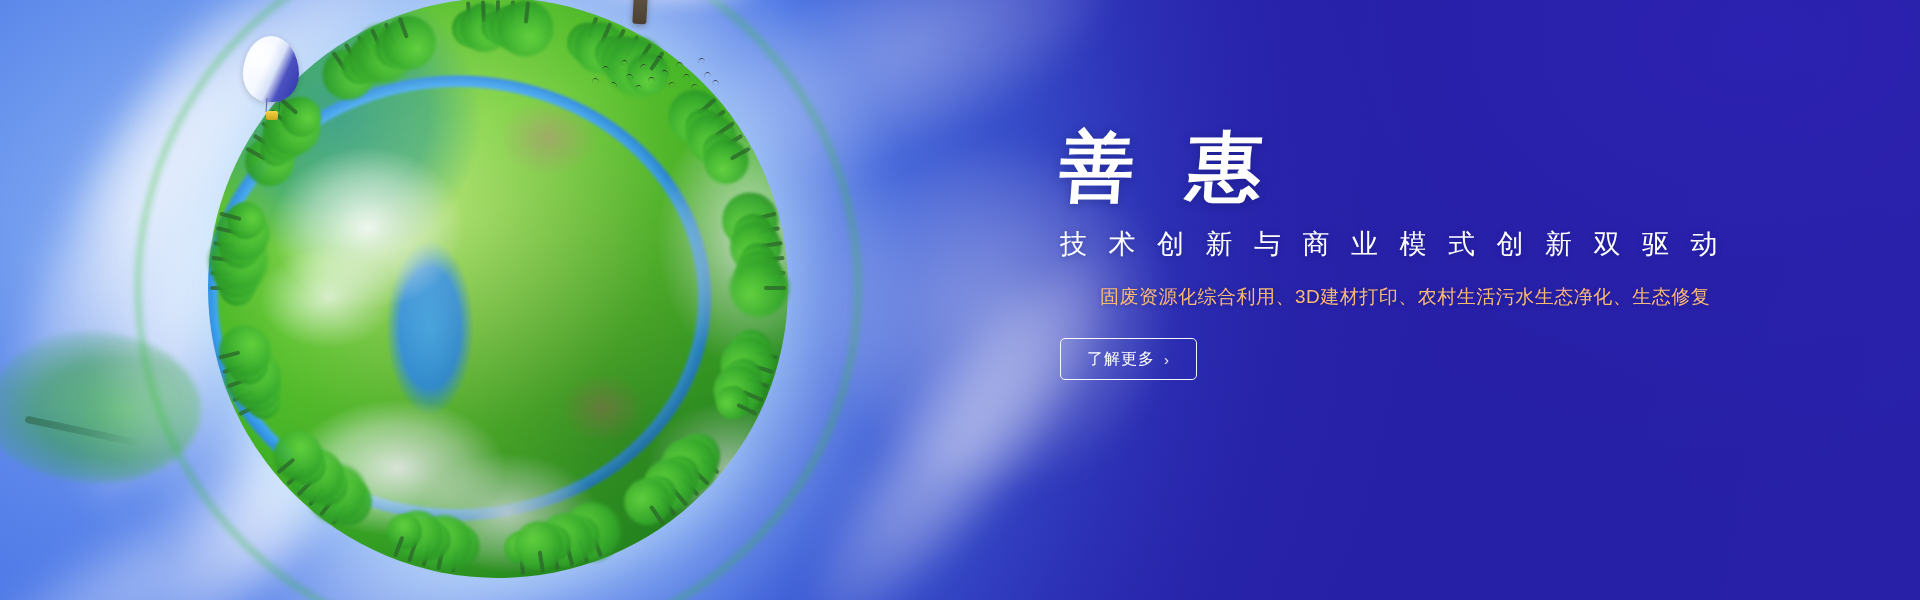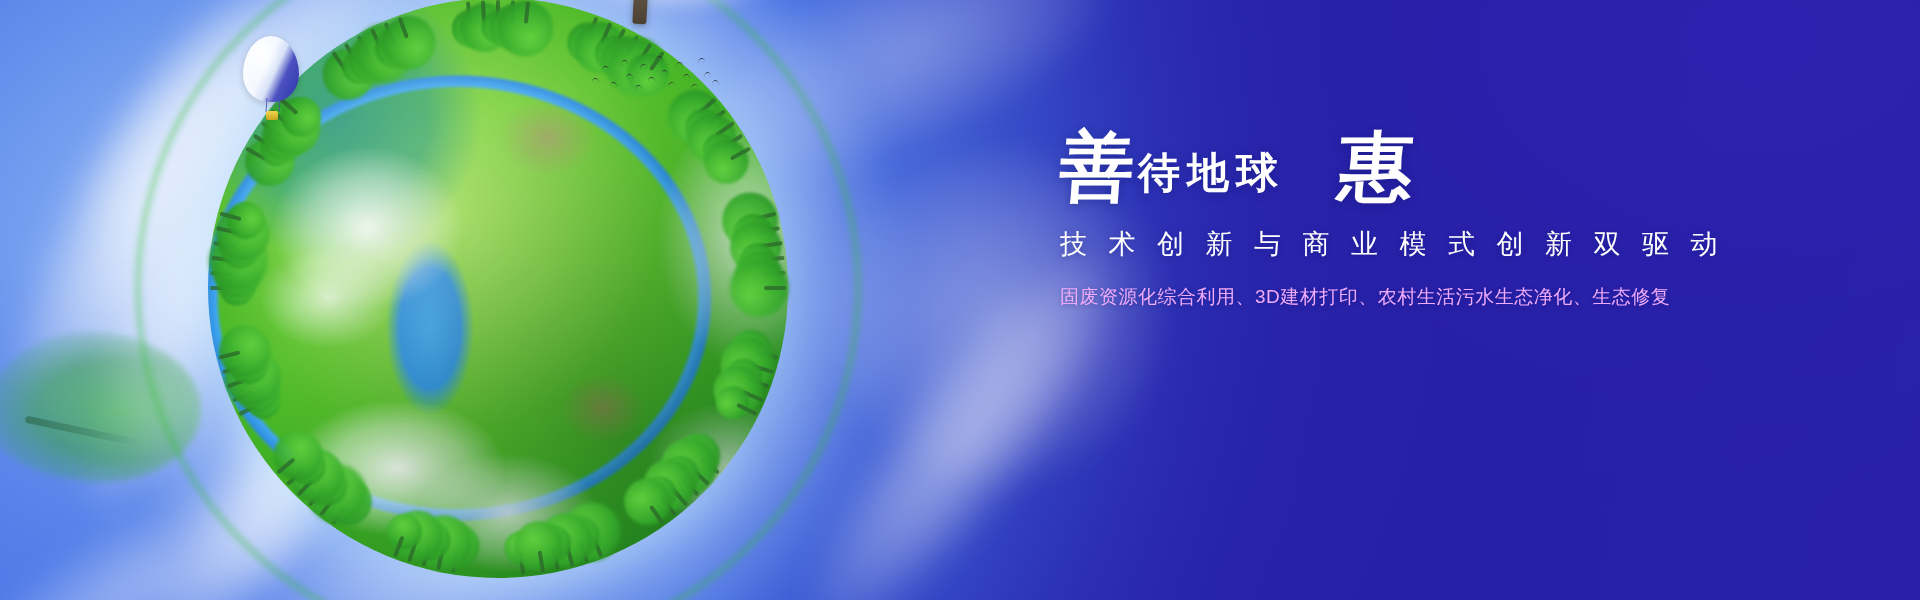--- a/index.html
+++ b/index.html
@@ -274,25 +274,26 @@
     margin-top: 26px;
     color: #ffffff;
     font-size: 27px;
     letter-spacing: 7px;
     white-space: nowrap;
     text-shadow: 0 1px 6px rgba(10,20,90,.30);
   }
 
   .tagline {
     margin-top: 22px;
-    color: #f0abfc;
+    color: #fdba74;
     font-size: 19px;
     letter-spacing: .5px;
     white-space: nowrap;
     text-shadow: 0 1px 5px rgba(10,20,90,.30);
+    margin-left: 40px;
   }
 
   .cta {
     display: inline-flex;
     align-items: center;
     justify-content: center;
     gap: 9px;
     margin-top: 28px;
     padding: 0 26px;
     height: 42px;
@@ -660,24 +661,27 @@
       <span style="left: 103px; top: 32px; transform: rotate(-19deg);"></span>
       <span style="left: 110px; top: 6px; transform: rotate(-10deg);"></span>
       <span style="left: 116px; top: 20px; transform: rotate(-8deg);"></span>
       <span style="left: 124px; top: 28px; transform: rotate(8deg);"></span>
     </div>
 
   <div class="content">
 
     <div class="headline">
       <span class="hl-big">善</span>
-      <span class="hl-small">待地球</span>
       <span class="hl-gap"></span>
       <span class="hl-big">惠</span>
     </div>
 
     <div class="subtitle">技 术 创 新 与 商 业 模 式 创 新 双 驱 动</div>
 
     <div class="tagline">固废资源化综合利用、3D建材打印、农村生活污水生态净化、生态修复</div>
 
+    <button class="cta">
+      <span>了解更多</span>
+      <span class="chev">›</span>
+    </button>
 
   </div>
 </div>
 
 </body></html>

